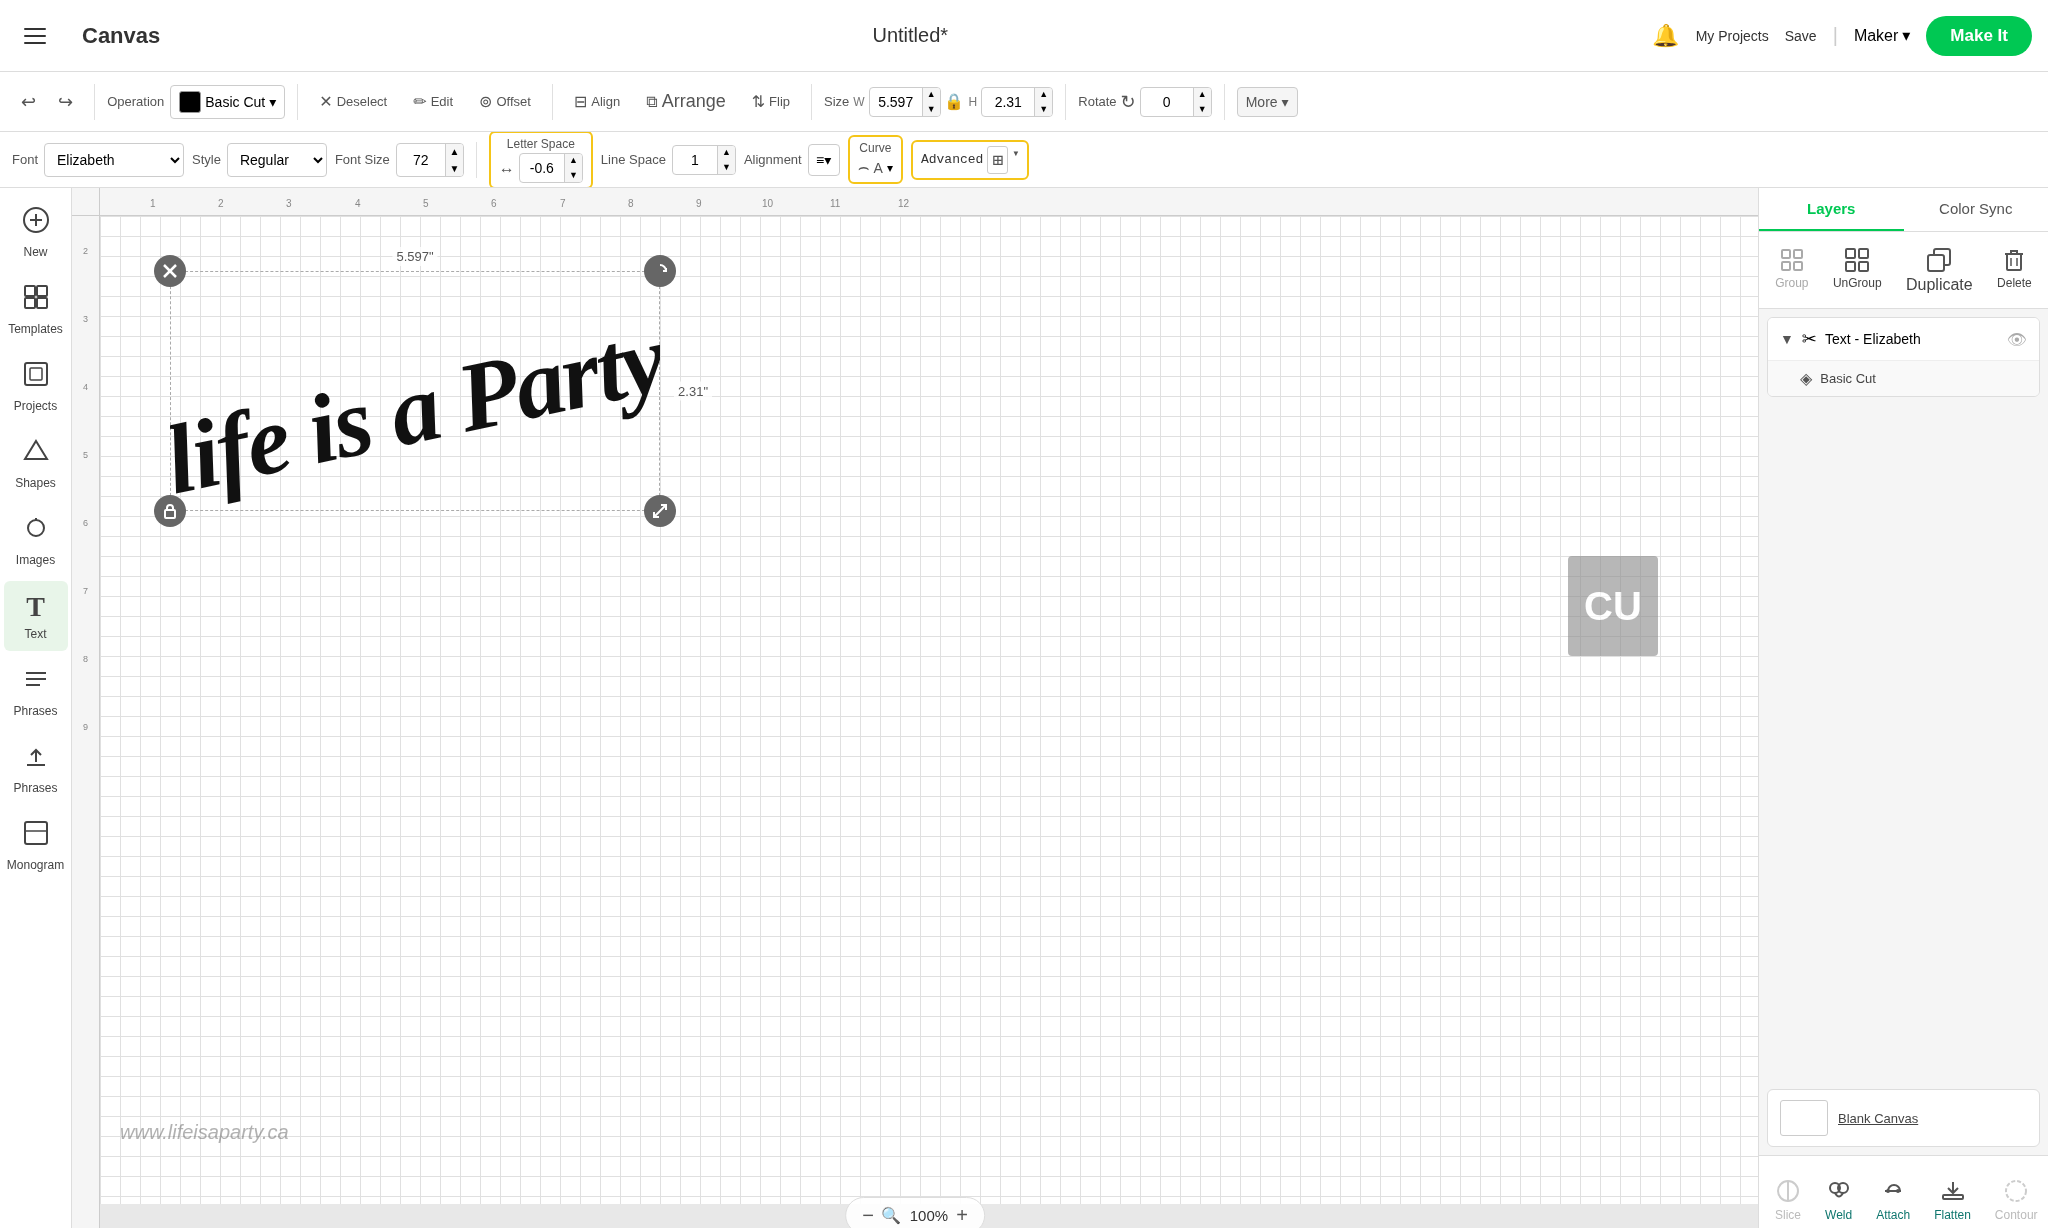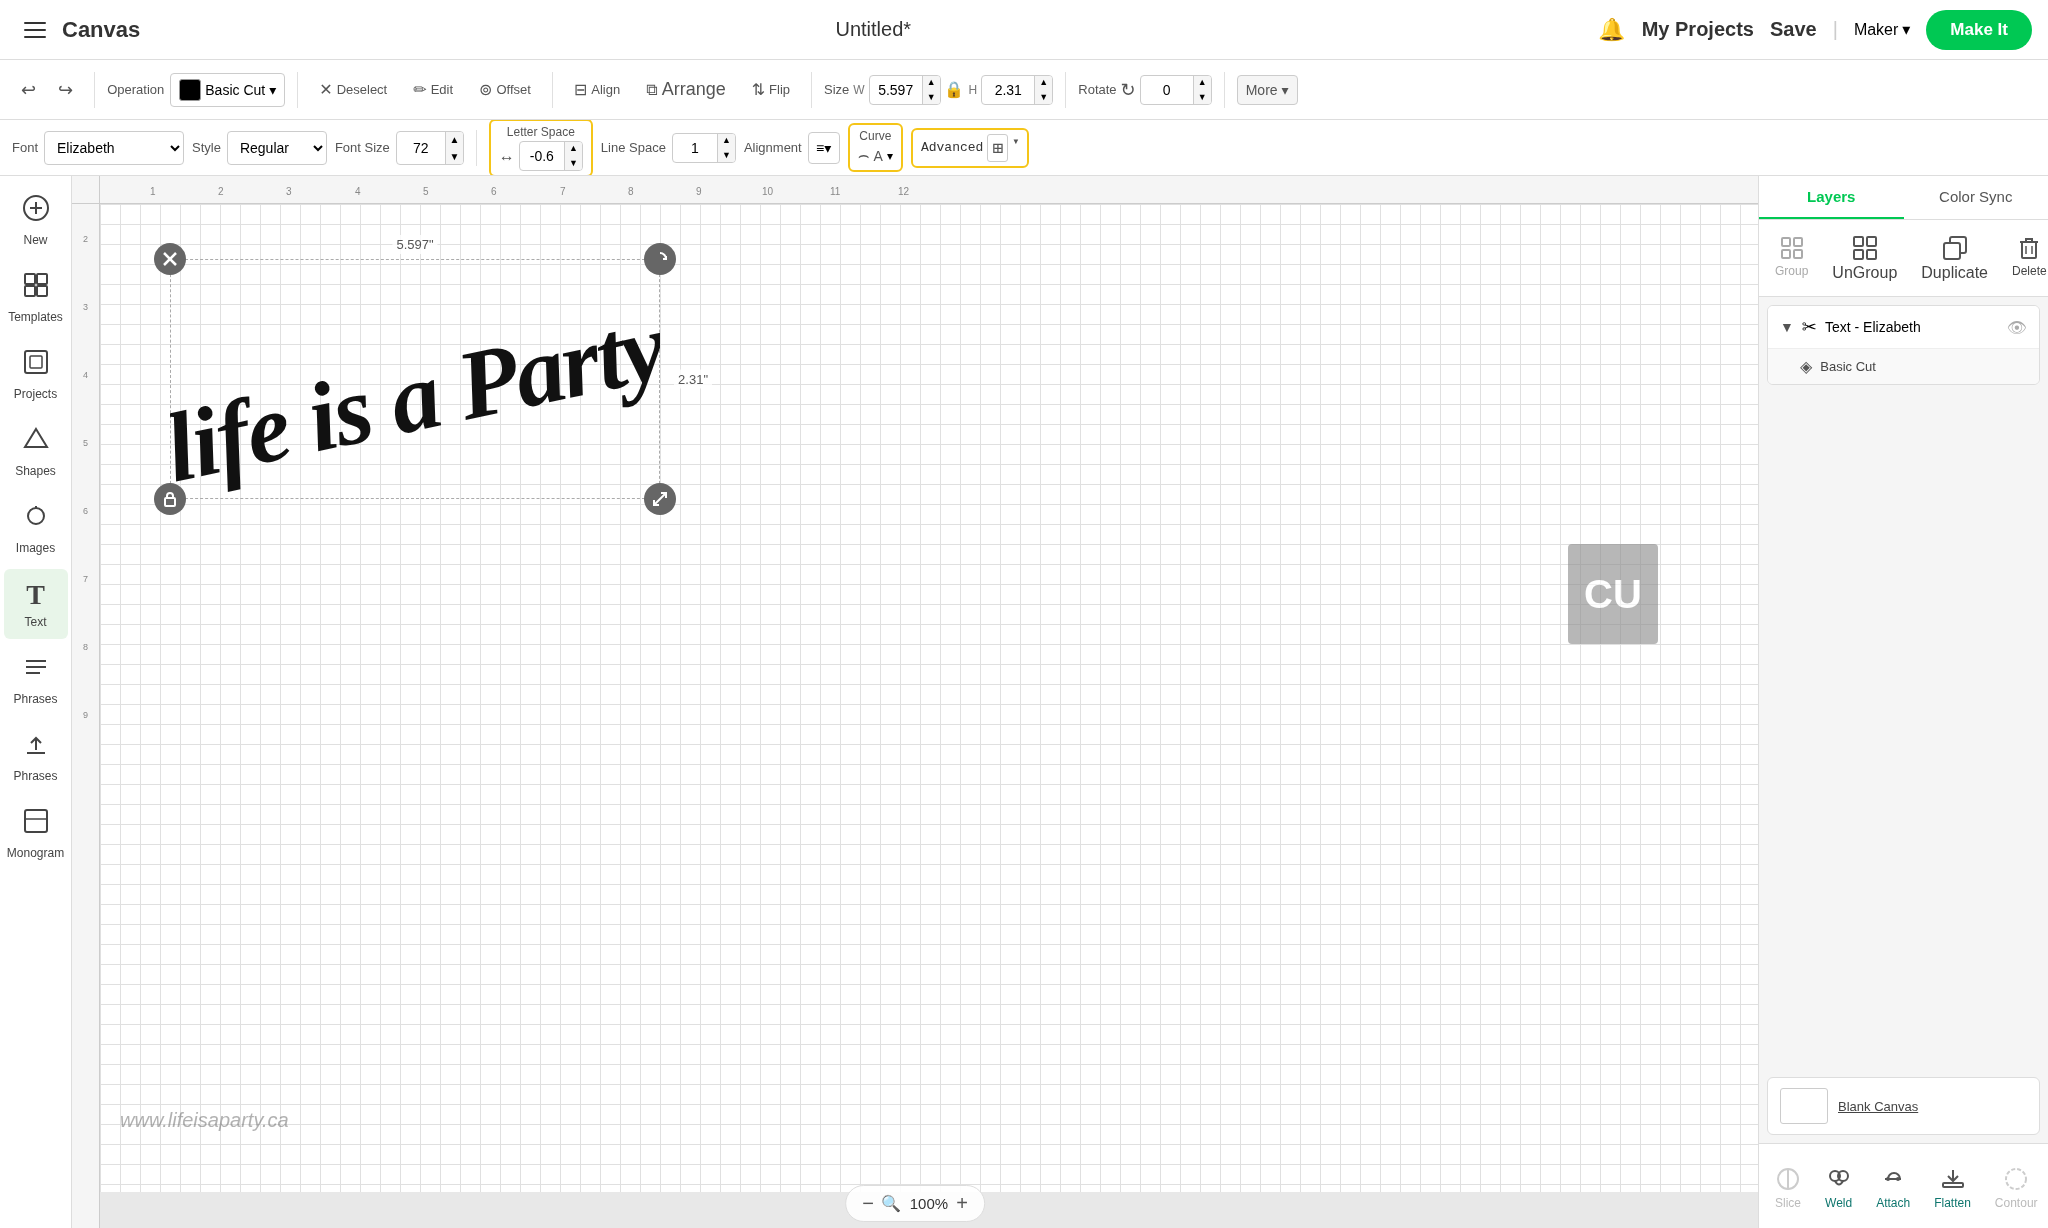--- a/index.html
+++ b/index.html
@@ -1,29 +1,29 @@
 <!DOCTYPE html>
 <html><head>
   <meta charset="utf-8">
   <style>
     * { box-sizing: border-box; margin: 0; padding: 0; }
     body { font-family: -apple-system, BlinkMacSystemFont, 'Segoe UI', sans-serif; background: #f0f0f0; overflow: hidden; width: 2048px; height: 1228px; }
 
     
     .top-nav {
-      display: flex; align-items: center; background: #fff; height: 60px;
-      border-bottom: 1px solid #ddd; padding: 0 16px; gap: 8px; position: relative; z-index: 100;
+      display: flex; align-items: center; background: #fff; height: 72px;
+      border-bottom: 1px solid #ddd; padding: 0 16px; gap: 28px; position: relative; z-index: 100;
     }
     .hamburger { display: flex; flex-direction: column; gap: 5px; cursor: pointer; padding: 8px; }
     .hamburger span { display: block; width: 22px; height: 2px; background: #333; border-radius: 2px; }
     .nav-logo { font-size: 22px; font-weight: 600; color: #333; margin-right: 8px; }
     .nav-title { flex: 1; text-align: center; font-size: 20px; color: #333; font-weight: 400; }
     .nav-right { display: flex; align-items: center; gap: 16px; }
     .bell-icon { font-size: 22px; color: #555; cursor: pointer; }
-    .nav-link { font-size: 20px; color: #333; cursor: pointer; font-weight: 700; }
+    .nav-link { font-size: 14px; color: #333; cursor: pointer; font-weight: 400; }
     .nav-divider { color: #ccc; font-size: 20px; }
     .maker-btn { display: flex; align-items: center; gap: 4px; font-size: 16px; font-weight: 500; cursor: pointer; }
     .make-it-btn { background: #00c853; color: #fff; border: none; border-radius: 24px; padding: 10px 24px; font-size: 17px; font-weight: 600; cursor: pointer; }
 
     
     .toolbar {
       display: flex; align-items: center; background: #fff; height: 60px;
       border-bottom: 1px solid #ddd; padding: 0 12px; gap: 8px; flex-wrap: nowrap; overflow: hidden;
     }
     .toolbar-undo-redo { display: flex; gap: 4px; }
@@ -520,21 +520,21 @@
           </svg>
         <span style="font-size:12px;color:#aaa">Group</span>
       </button>
       <button class="action-btn" style="font-size:12px;background:none;border:none;display:flex;flex-direction:column;align-items:center;gap:2px;cursor:pointer">
         <svg width="28" height="28" viewBox="0 0 28 28">
             <rect x="3" y="3" width="9" height="9" rx="1" fill="none" stroke="#555" stroke-width="2"></rect>
             <rect x="16" y="3" width="9" height="9" rx="1" fill="none" stroke="#555" stroke-width="2"></rect>
             <rect x="3" y="16" width="9" height="9" rx="1" fill="none" stroke="#555" stroke-width="2"></rect>
             <rect x="16" y="16" width="9" height="9" rx="1" fill="none" stroke="#555" stroke-width="2"></rect>
           </svg>
-        <span style="font-size:16px;color:#444">UnGroup</span>
+        <span style="font-size:12px;color:#444">UnGroup</span>
       </button>
       <button class="action-btn" style="font-size:12px;background:none;border:none;display:flex;flex-direction:column;align-items:center;gap:2px;cursor:pointer">
         <svg width="28" height="28" viewBox="0 0 28 28">
             <rect x="9" y="3" width="16" height="16" rx="2" fill="none" stroke="#555" stroke-width="2"></rect>
             <rect x="3" y="9" width="16" height="16" rx="2" fill="#fff" stroke="#555" stroke-width="2"></rect>
           </svg>
         <span style="font-size:16px;color:#444">Duplicate</span>
       </button>
       <button class="action-btn" style="font-size:12px;background:none;border:none;display:flex;flex-direction:column;align-items:center;gap:2px;cursor:pointer">
         <svg width="28" height="28" viewBox="0 0 28 28">

